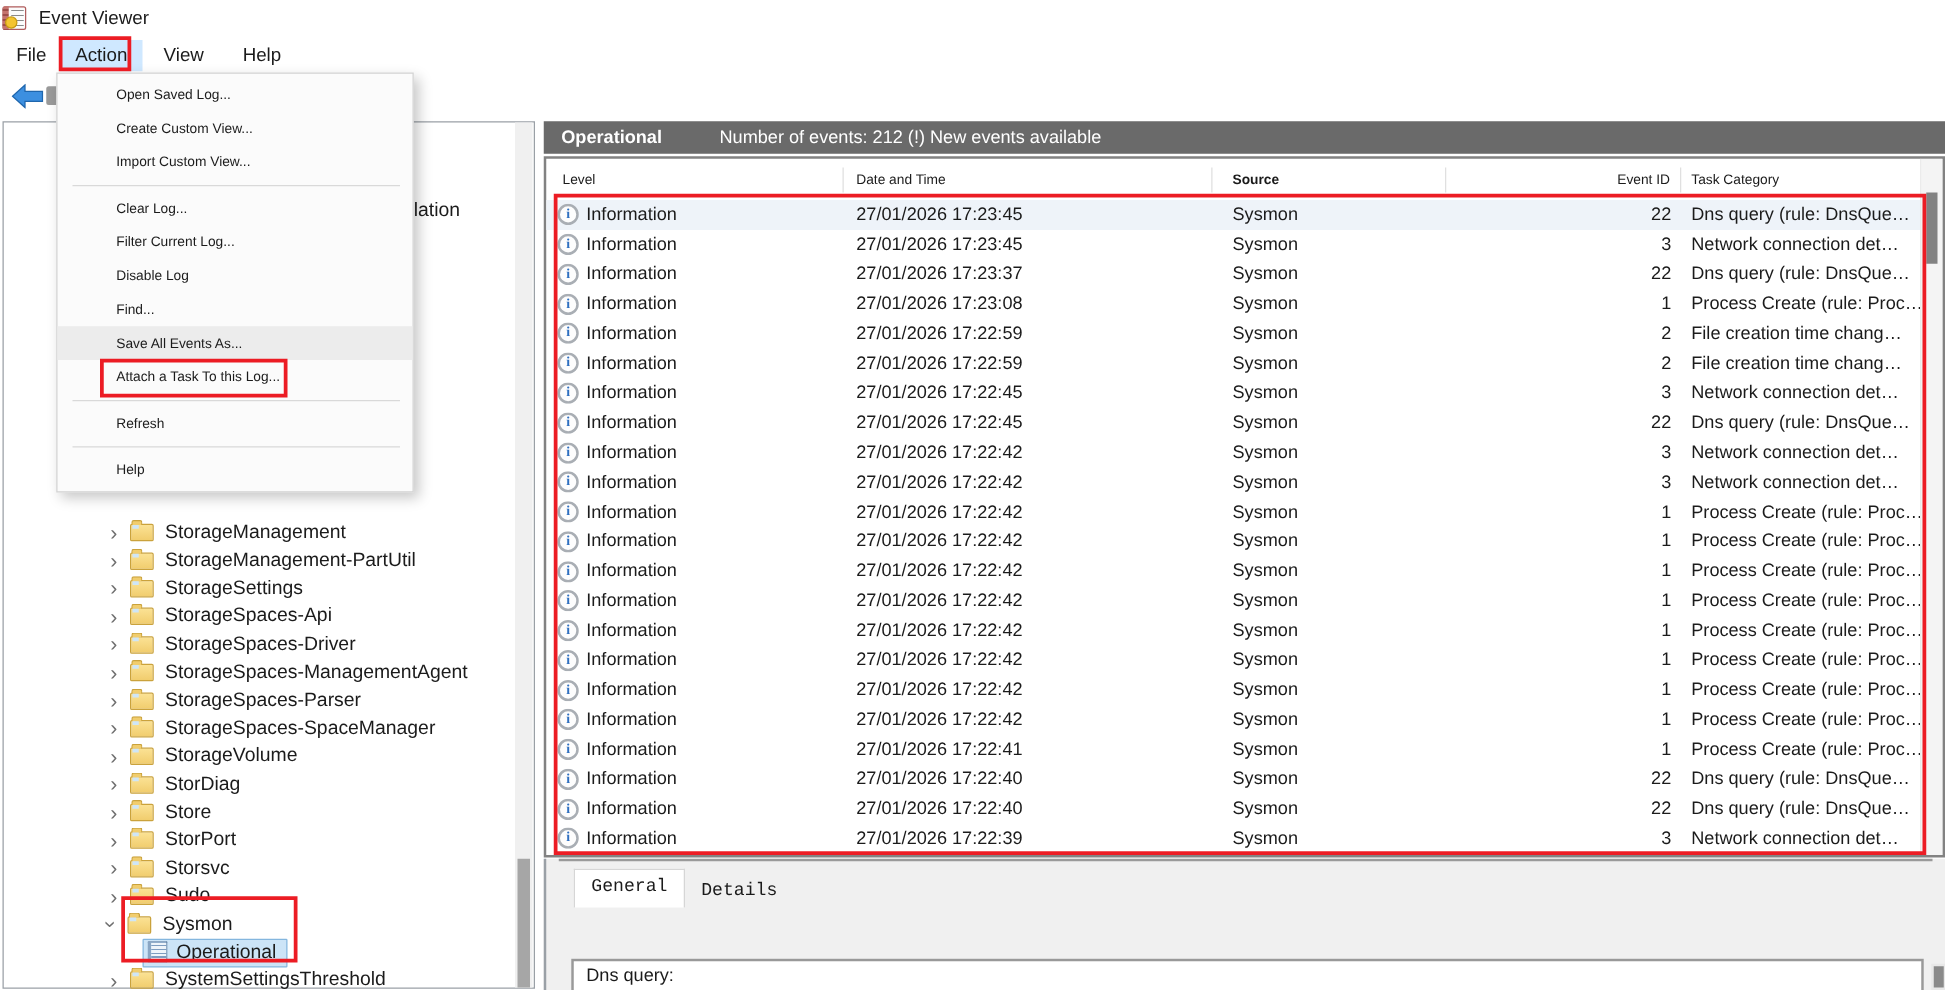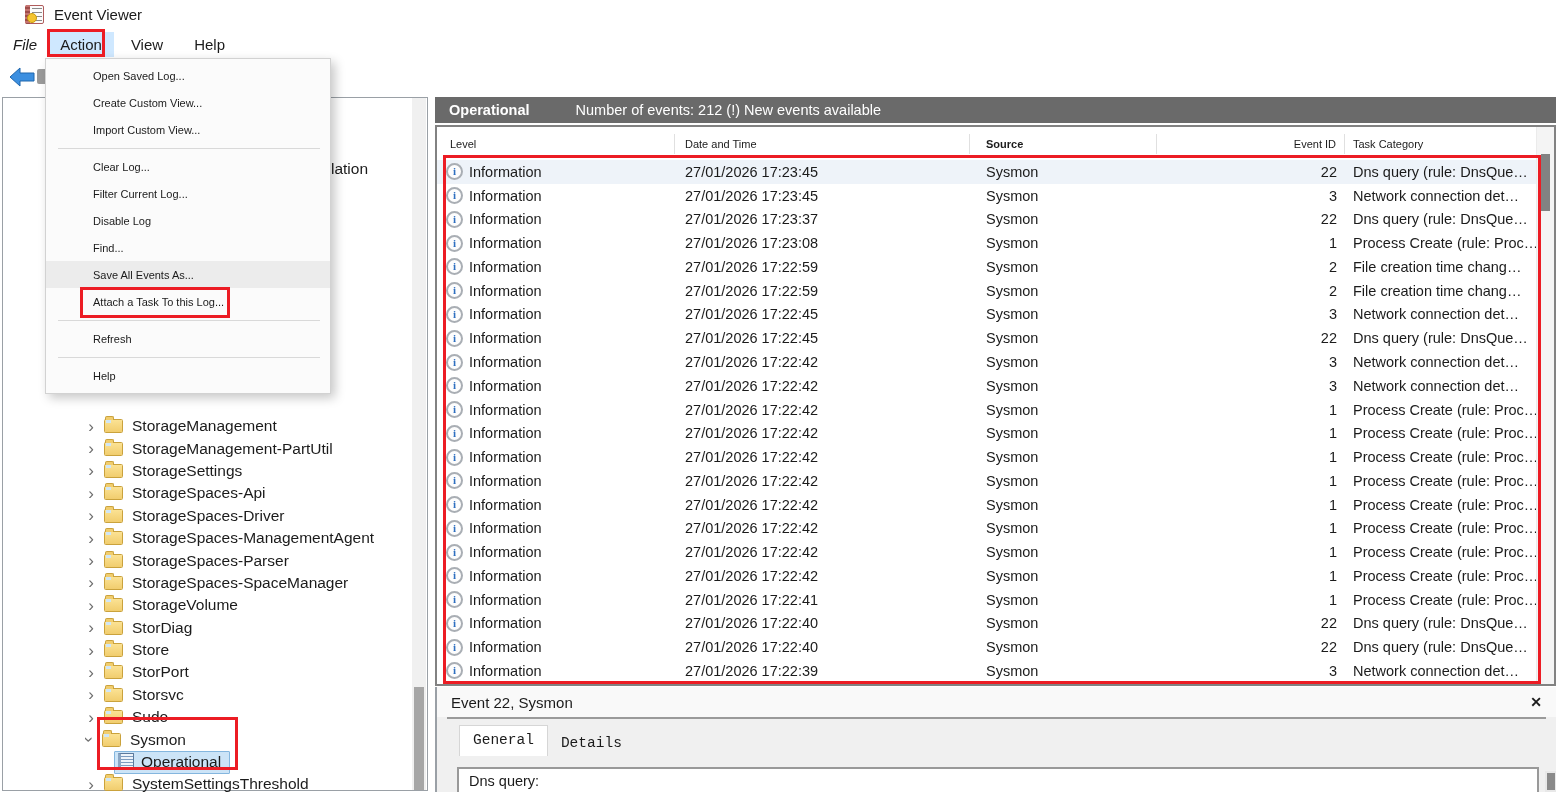--- a/index.html
+++ b/index.html
@@ -1,35 +1,35 @@
 <!DOCTYPE html>
 <html><head>
 <meta charset="utf-8">
 <style>
   html,body{margin:0;padding:0;background:#fff;}
   .screen{position:relative;width:1556px;height:792px;background:#fff;overflow:hidden;
           font-family:"Liberation Sans",sans-serif;color:#1b1b1b;}
 
   
   .titlebar{position:absolute;left:0;top:0;width:100%;height:28px;display:flex;align-items:center;
-            padding-left:24px;box-sizing:border-box;font-size:15px;gap:9px;}
+            padding-left:1px;box-sizing:border-box;font-size:15px;gap:9px;}
   .appicon{width:21px;height:21px;position:relative;flex:0 0 auto;}
   .appicon .book{position:absolute;inset:1px;background:#fbfbfb;border:1px solid #b05c5c;border-radius:2px;}
   .appicon .spine{position:absolute;left:1px;top:1px;bottom:1px;width:5px;
                   background:repeating-linear-gradient(180deg,#c4736f 0 2px,#9e4d4a 2px 4px);border-radius:2px 0 0 2px;}
   .appicon .lines{position:absolute;left:8px;right:3px;top:4px;bottom:4px;
                   background:repeating-linear-gradient(180deg,#8a8a8a 0 1px,transparent 1px 4px);}
   .appicon .badge{position:absolute;left:3px;bottom:2px;width:8px;height:8px;border-radius:50%;
                   background:#f4c430;border:1px solid #c79a10;}
 
   
   .menubar{position:absolute;left:0;top:28px;width:100%;height:32px;display:flex;align-items:center;
            font-size:15px;}
   .menu-item{padding:4px 12px;cursor:default;}
-  .menu-item.mi-0{margin-left:2px;padding:4px 11px;font-style:italic;}
+  .menu-item.mi-0{margin-left:2px;padding:4px 11px;}
   .menu-item.active{background:#cfe8ff;}
   .menu-item.mi-2{margin-left:5px;}
   .menu-item.mi-3{margin-left:7px;}
 
   
   .toolbar{position:absolute;left:0;top:60px;width:100%;height:33px;display:flex;align-items:center;padding-left:9px;box-sizing:border-box;}
   .back-ic{width:26px;height:20px;flex:0 0 auto;}
   .tool-stub{position:absolute;left:37px;top:9px;width:11px;height:15px;background:#9a9a9a;border-radius:2px;}
 
   
@@ -489,24 +489,20 @@
           <div class="ec c3">3</div>
           <div class="ec c4">Network connection det…</div>
         </div>
       </div>
     <div class="list-scroll">
       <div class="list-thumb"></div>
     </div>
   </div>
 
   <div class="preview">
-    <div class="pv-head">
-      <span>Event 22, Sysmon</span>
-      <span class="pv-close">✕</span>
-    </div>
     <div class="pv-div"></div>
     <div class="pv-tabs" id="pv-tabs">
         <div class="tab active">General</div>
         <div class="tab">Details</div>
       </div>
     <div class="pv-text">
       <span>Dns query:</span>
     </div>
     <div class="pv-scroll">
       <div class="pv-thumb"></div>

